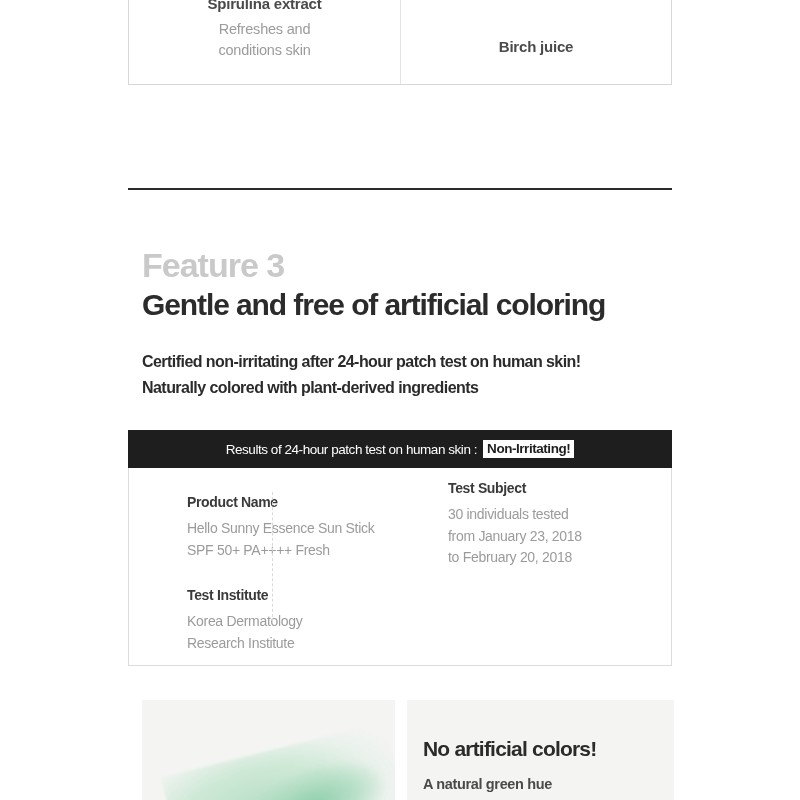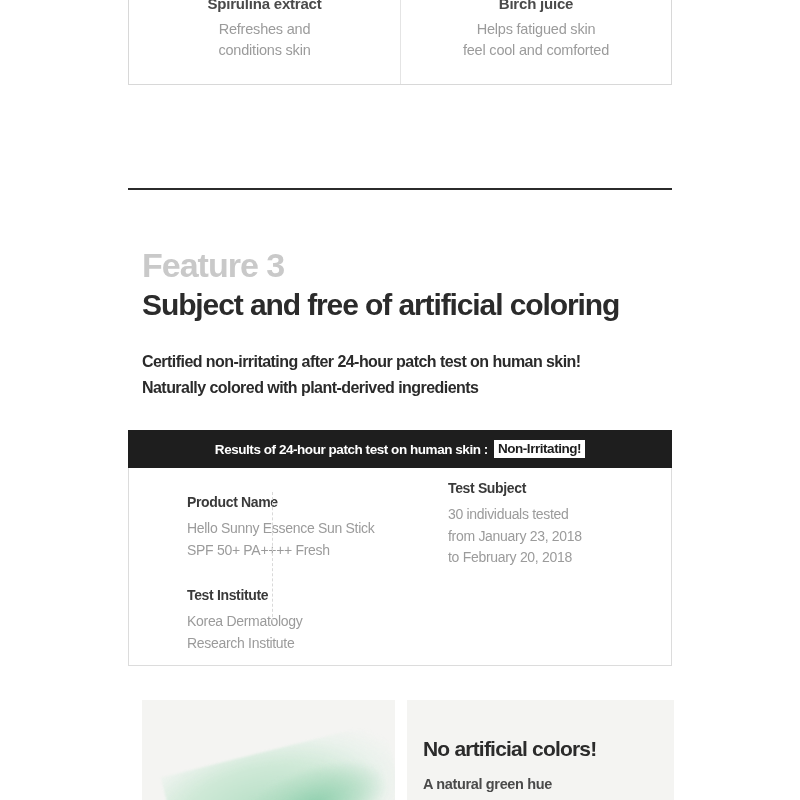--- a/index.html
+++ b/index.html
@@ -123,21 +123,21 @@
     top: 430px;
     width: 544px;
     height: 38px;
     background: #1e1e1e;
     display: flex;
     align-items: center;
     justify-content: center;
   }
   .patch-header-text {
     font-size: 13.5px;
-    font-weight: 700;
+    font-weight: 400;
     color: #ffffff;
     letter-spacing: -0.45px;
   }
   .patch-badge {
     display: inline-block;
     background: #ffffff;
     color: #1e1e1e;
     font-size: 13.5px;
     font-weight: 700;
     letter-spacing: -0.45px;
@@ -242,32 +242,28 @@
   <div class="ingredient-box">
     <div class="ingredient-col">
       <div class="ing-title">Spirulina extract</div>
       <div class="ing-desc">
         <span>Refreshes and</span><br>
         <span>conditions skin</span>
       </div>
     </div>
     <div class="ingredient-col">
       <div class="ing-title">Birch juice</div>
-      <div class="ing-desc">
-        <span>Helps fatigued skin</span><br>
-        <span>feel cool and comforted</span>
-      </div>
     </div>
   </div>
 
 
   <div class="divider"></div>
 
   <div class="feature-label">Feature 3</div>
-  <div class="feature-title">Subject and free of artificial coloring</div>
+  <div class="feature-title">Gentle and free of artificial coloring</div>
   <div class="feature-sub">
     <div>Certified non-irritating after 24-hour patch test on human skin!</div>
     <div>Naturally colored with plant-derived ingredients</div>
   </div>
 
   <div class="patch-card"></div>
   <div class="patch-header">
     <span class="patch-header-text">Results of 24-hour patch test on human skin :</span>
     <span class="patch-badge">Non-Irritating!</span>
   </div>

